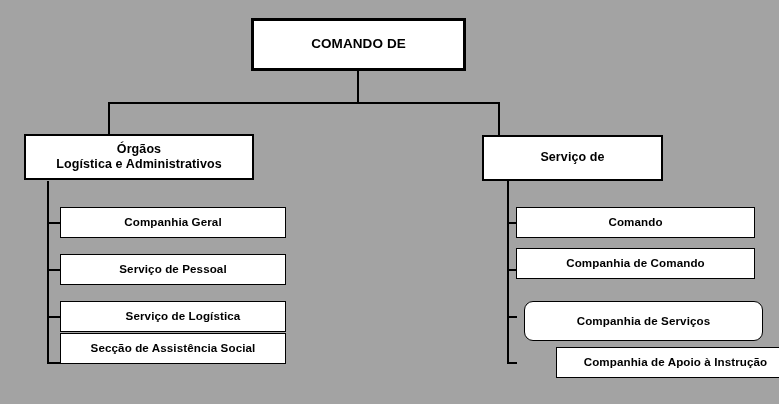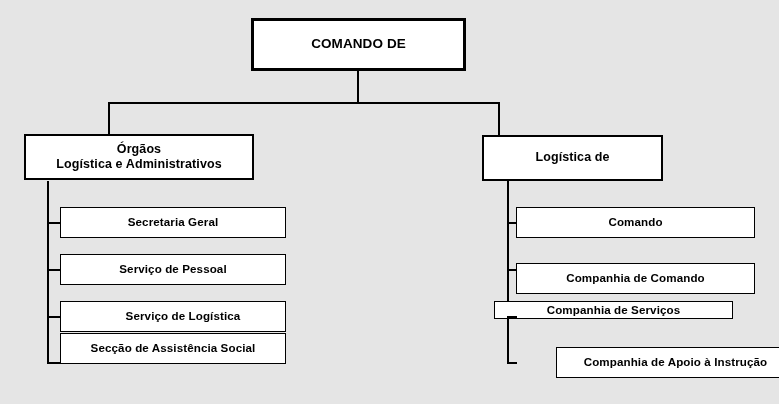--- a/index.html
+++ b/index.html
@@ -9,21 +9,21 @@
     background: #ffffff;
   }
   body {
     font-family: "Liberation Sans", sans-serif;
     -webkit-font-smoothing: antialiased;
   }
   #chart {
     position: relative;
     width: 779px;
     height: 404px;
-    background: #e5e5e5;
+    background: #a3a3a3;
     overflow: hidden;
   }
   
   .node {
     position: absolute;
     box-sizing: border-box;
     background: #ffffff;
     border: 1.5px solid #000000;
     display: flex;
     align-items: center;
@@ -76,58 +76,58 @@
   <div class="node node-branch" style="left:24px; top:134px; width:230px; height:46px;">
     <div>
       <span class="line1">Órgãos</span>
       <span class="line2">Logística e Administrativos</span>
     </div>
   </div>
 
   <div class="conn spine" style="left:47px; top:181px; height:182px;"></div>
 
   <div class="node node-leaf" style="left:60px; top:207px; width:226px; height:31px;">
-    <span>Secretaria Geral</span>
+    <span>Companhia Geral</span>
   </div>
   <div class="conn stub" style="left:47px; top:222px; width:14px;"></div>
 
   <div class="node node-leaf" style="left:60px; top:254px; width:226px; height:31px;">
     <span>Serviço de Pessoal</span>
   </div>
   <div class="conn stub" style="left:47px; top:269px; width:14px;"></div>
 
   <div class="node node-leaf" style="left:60px; top:301px; width:226px; height:31px;padding-left:20px;">
     <span>Serviço de Logística</span>
   </div>
   <div class="conn stub" style="left:47px; top:316px; width:14px;"></div>
 
   <div class="node node-leaf" style="left:60px; top:333px; width:226px; height:31px;">
     <span>Secção de Assistência Social</span>
   </div>
   <div class="conn stub" style="left:47px; top:362px; width:14px;"></div>
 
   <div class="node node-branch" style="left:482px; top:135px; width:181px; height:46px;">
     <div>
-      <span class="line1">Logística de</span>
+      <span class="line1">Serviço de</span>
     </div>
   </div>
 
   <div class="conn spine" style="left:507px; top:181px; height:182px;"></div>
 
   <div class="node node-leaf" style="left:516px; top:207px; width:239px; height:31px;justify-content:center;">
     <span>Comando</span>
   </div>
   <div class="conn stub" style="left:507px; top:222px; width:10px;"></div>
 
-  <div class="node node-leaf" style="left:516px; top:263px; width:239px; height:31px;">
+  <div class="node node-leaf" style="left:516px; top:248px; width:239px; height:31px;">
     <span>Companhia de Comando</span>
   </div>
   <div class="conn stub" style="left:507px; top:269px; width:10px;"></div>
 
-  <div class="node node-leaf" style="left:494px; top:301px; width:239px; height:18px;">
+  <div class="node node-leaf" style="left:524px; top:301px; width:239px; height:40px;border-radius:9px;">
     <span>Companhia de Serviços</span>
   </div>
   <div class="conn stub" style="left:507px; top:316px; width:10px;"></div>
 
   <div class="node node-leaf" style="left:516px; top:347px; width:239px; height:31px;margin-left:40px;">
     <span>Companhia de Apoio à Instrução</span>
   </div>
   <div class="conn stub" style="left:507px; top:362px; width:10px;"></div>
 
 </div>

